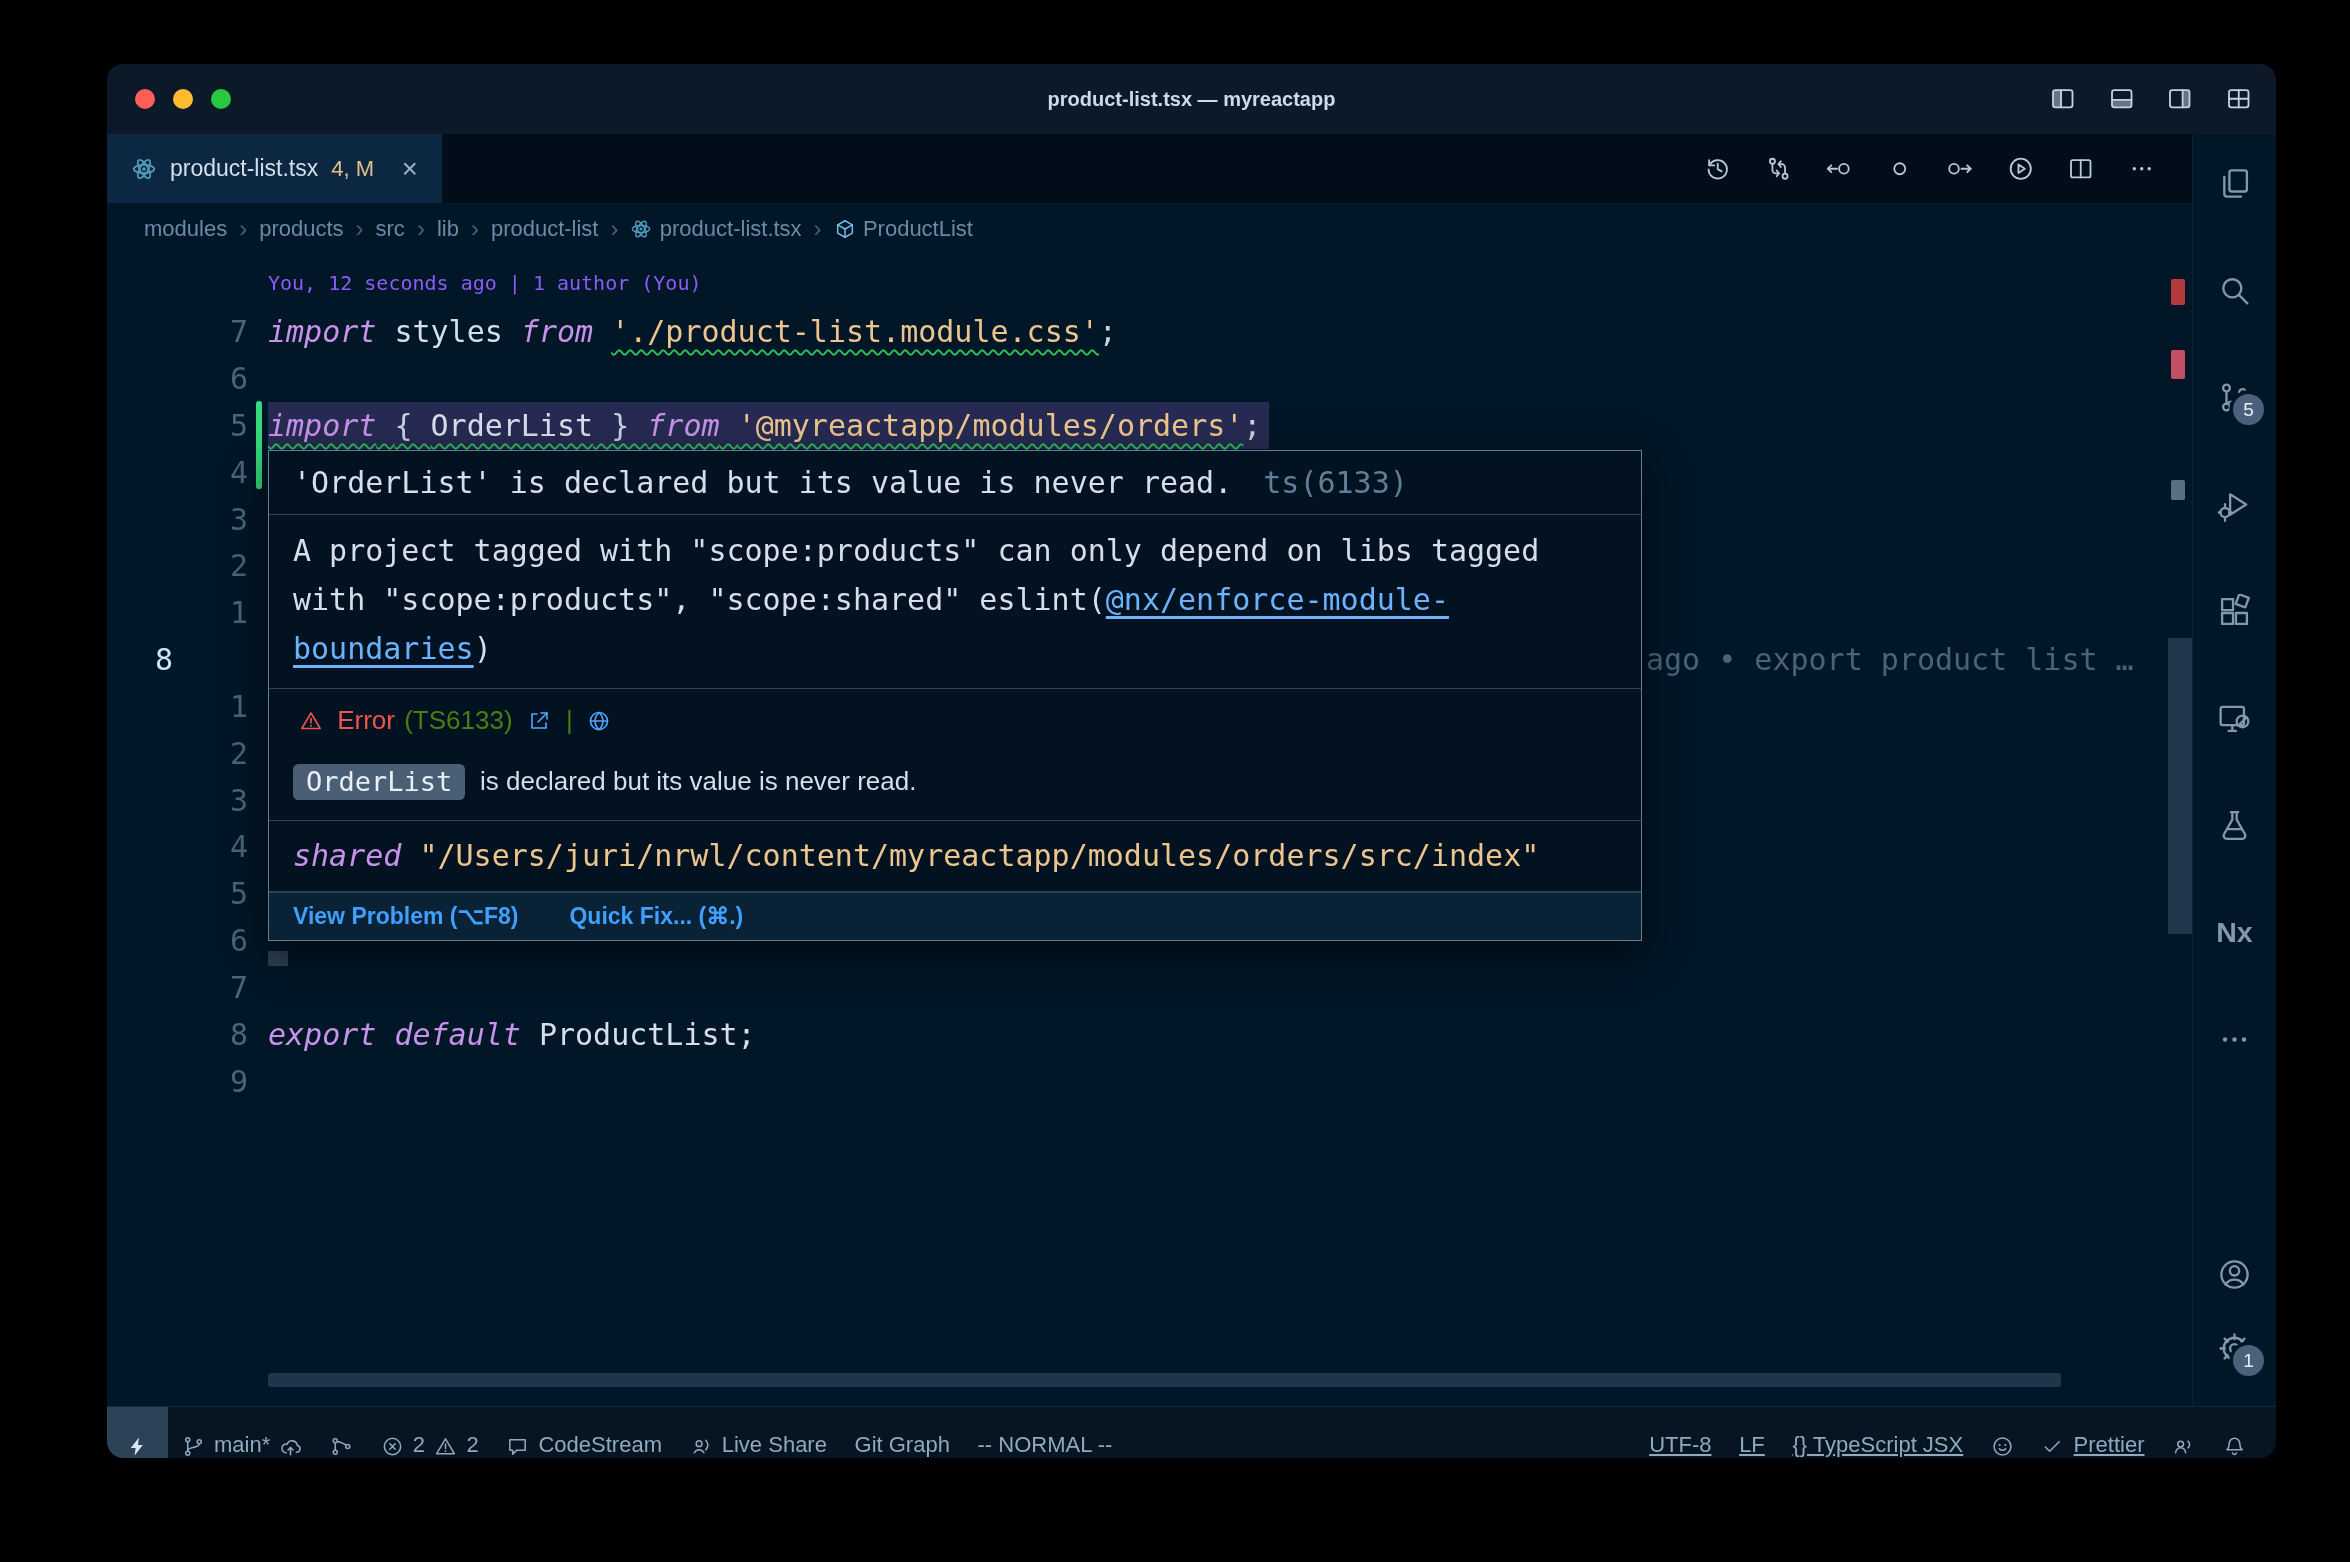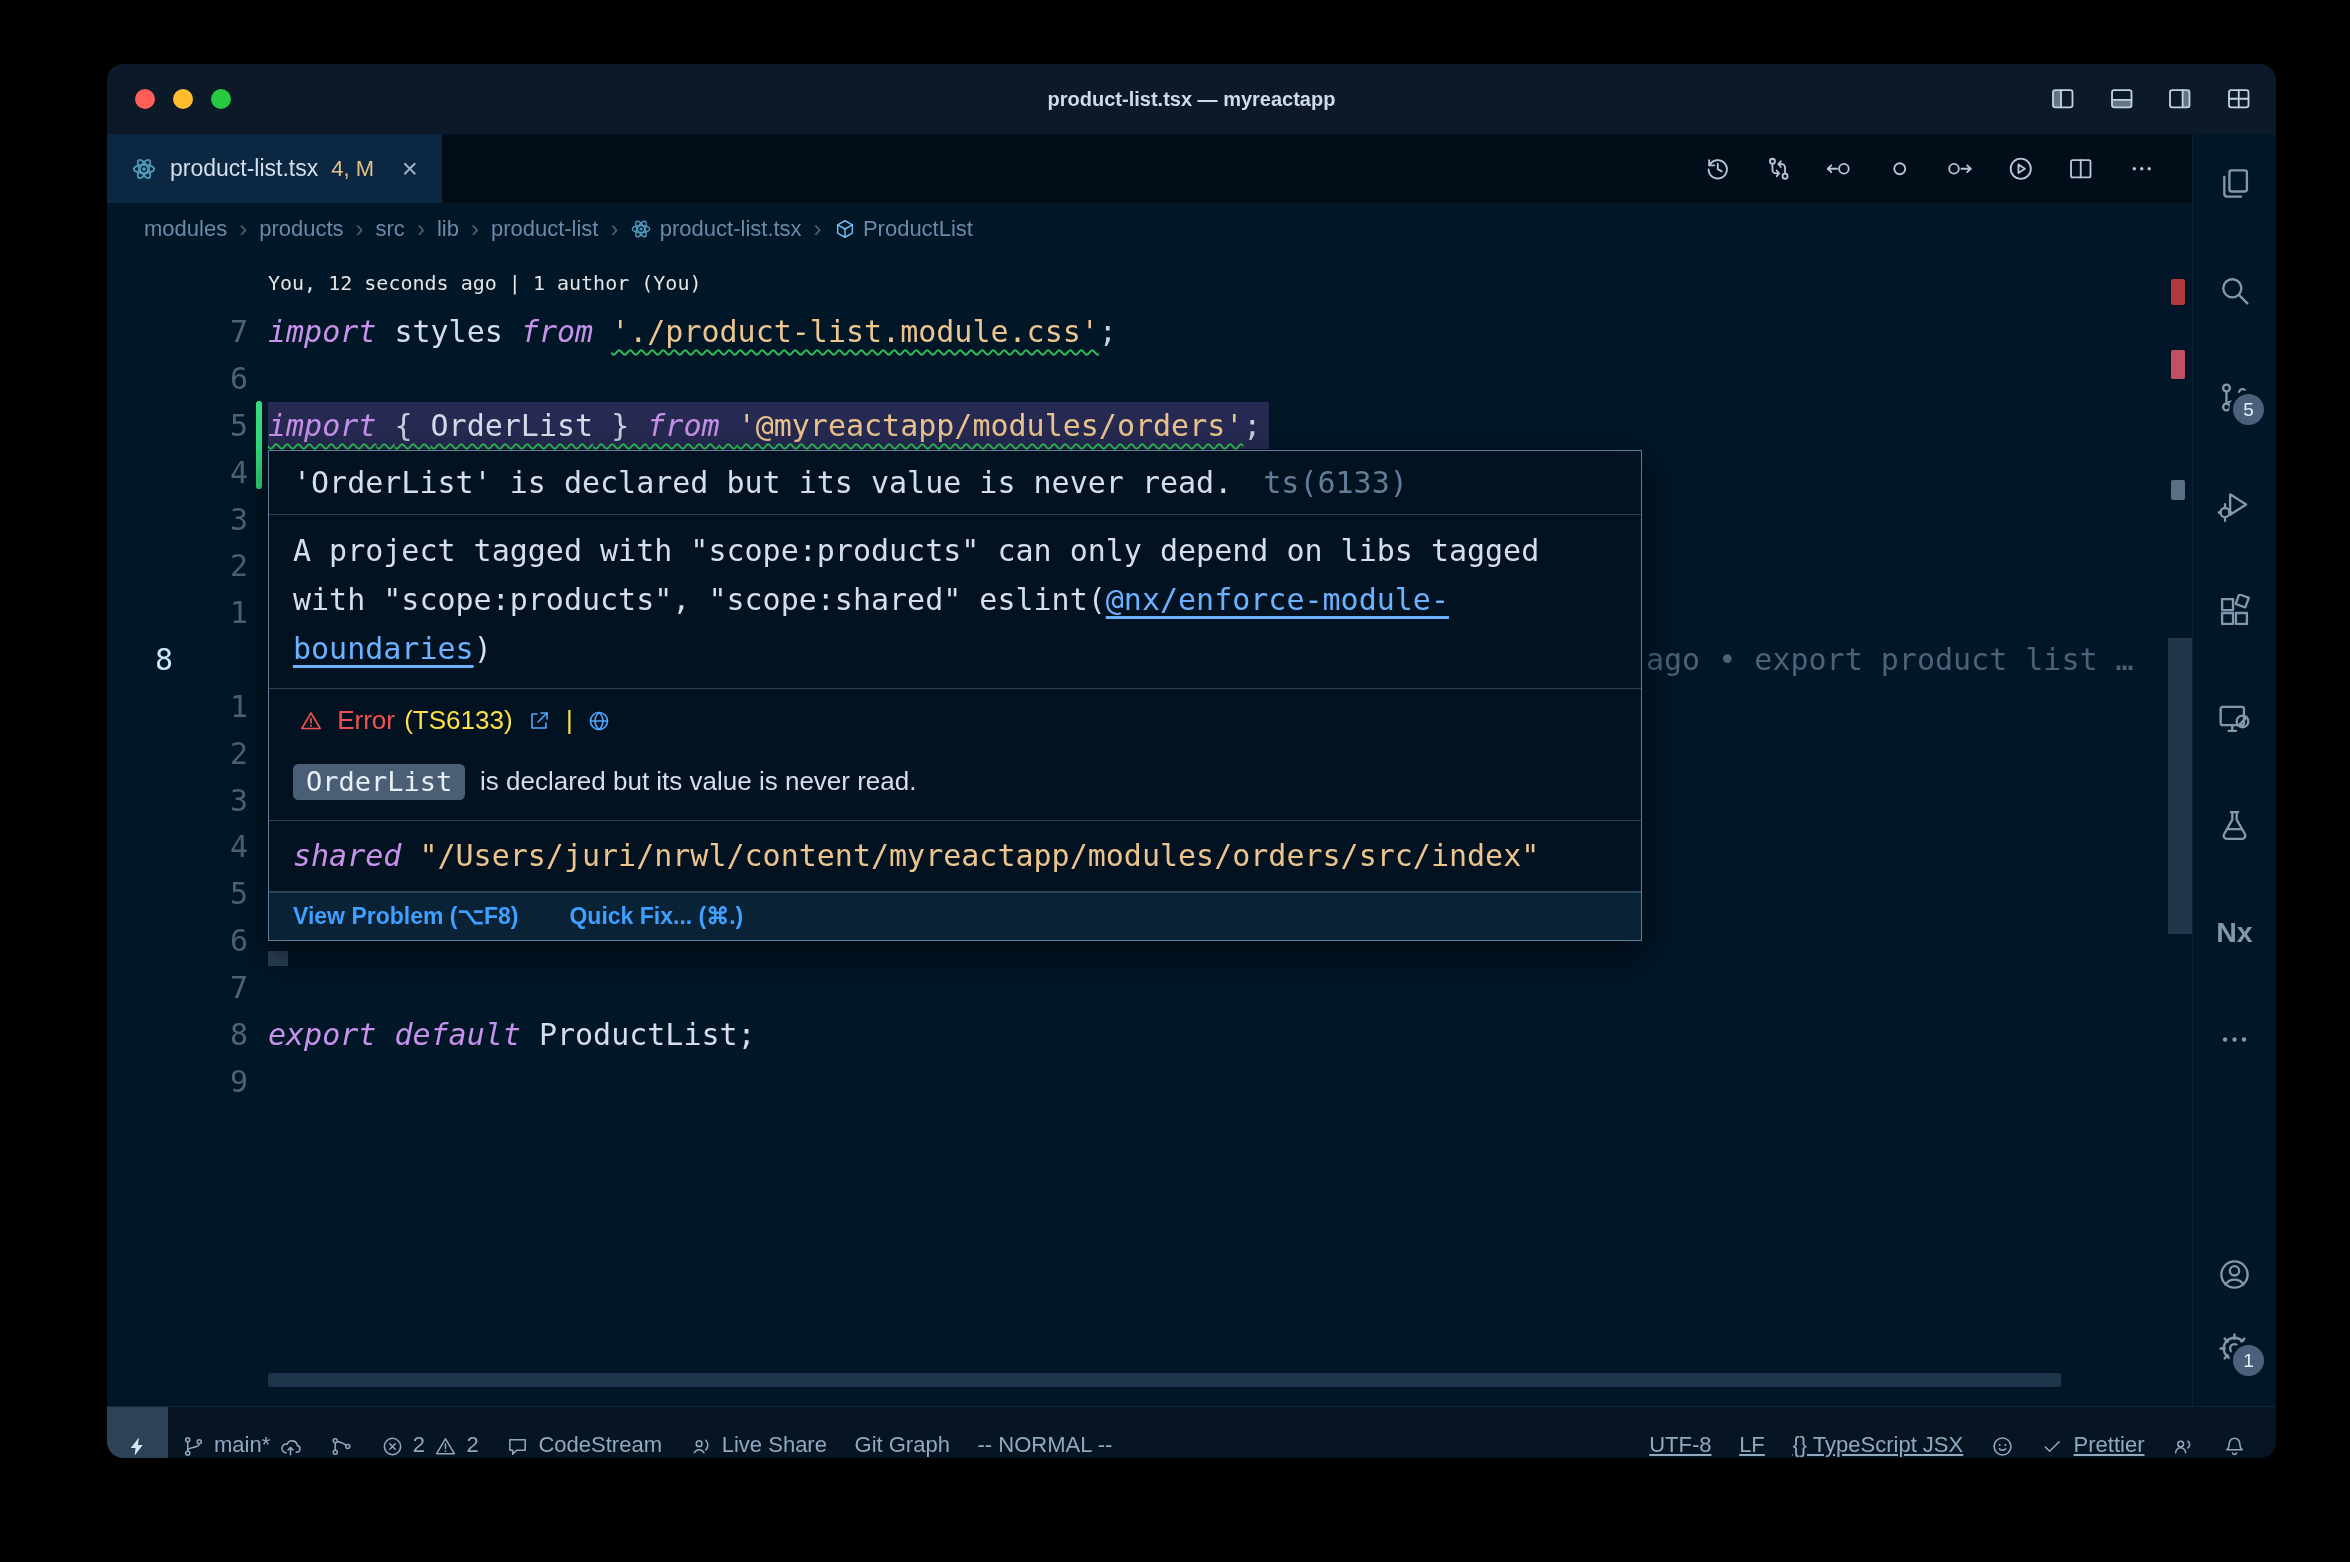--- a/index.html
+++ b/index.html
@@ -50,42 +50,42 @@
 
   .code-line { position:absolute; left:161px; right:27.5px; height:47px; line-height:47px; font-size:30px; white-space:pre; color:#d6deeb; }
   .lw { display:inline-block; padding-right:7.3px; }
   .code-line.hl .lw { background:rgba(114,84,171,.34); }
   .tok.kw { color:var(--keyword); font-style:italic; }
   .tok.str { color:var(--string); }
   .tok.fg { color:#d6deeb; }
   .tok.pun { color:#c5d4e0; }
   .tok.sq { text-decoration-line:underline; text-decoration-style:wavy; text-decoration-color:var(--squiggle); text-decoration-thickness:2.3px; text-underline-offset:7.3px; }
 
-  .blame-header { position:absolute; left:161px; top:9.2px; height:40px; line-height:40px; color:#e5e5e5; font-size:20px; }
+  .blame-header { position:absolute; left:161px; top:9.2px; height:40px; line-height:40px; color:#8b5cf6; font-size:20px; }
   .inline-blame { position:absolute; left:1539px; top:382px; height:47px; line-height:47px; color:#4a6378; font-size:30px; white-space:nowrap; overflow:hidden; right:33px; }
 
   
   .ruler { position:absolute; right:0; top:0; width:24px; height:100%; }
   .ruler-mark { position:absolute; left:2.8px; width:13.8px; border-radius:1.8px; }
   .vthumb { position:absolute; right:0; top:384px; width:24px; height:296px; background:rgba(110,140,170,.28); }
   .hscroll { position:absolute; left:161px; top:1119px; width:1793px; height:13.8px; background:rgba(100,130,160,.30); border-radius:2.8px; }
 
   
   .hover { position:absolute; left:161px; top:196px; width:1374px; background:#021220; border:1.8px solid #5f7e97;
     box-shadow:0 13px 37px rgba(0,0,0,.6); color:#d6deeb; font-size:30px; z-index:10; }
   .hv-sec { border-bottom:0.9px solid #2c4257; }
   .hv-diag { padding:13px 24px; line-height:37px; }
   .hv-diag .dim { margin-left:13px; }
   .dim { color:#627d98; }
   .hv-eslint { padding:11px 24px 14.7px; line-height:49px; overflow-wrap:anywhere; }
   .hv-link { color:#6cb2ff; text-decoration:underline; text-underline-offset:5.5px; cursor:pointer; }
   .hv-detail { padding:16.5px 24px 20px; }
   .hv-errrow { display:flex; align-items:center; gap:9.2px; font-family:"Liberation Sans",sans-serif; font-size:26px; }
   .hv-errrow .err { color:var(--error); }
-  .hv-errrow .dim { color:#fde047; }
+  .hv-errrow .dim { color:#4d7c0f; }
   .ic.red { color:var(--error); } .ic.blue { color:#4fa8ff; }
   .ic.sm { width:24px; height:24px; margin:0 5.5px; }
   .hv-chiprow { margin-top:27.5px; font-family:"Liberation Sans",sans-serif; font-size:26px; display:flex; align-items:center; gap:14.7px; }
   .chip { font-family:"DejaVu Sans Mono",monospace; font-size:27px; background:#4a5f75; color:#e9eff6; padding:2.8px 13px; border-radius:5.5px; }
   .hv-module { padding:14.7px 24px; line-height:40px; white-space:nowrap; }
   .hv-module .kw { color:var(--keyword); font-style:italic; }
   .hv-module .str { color:var(--string); }
   .hv-footer { background:#0a2236; border-top:0.9px solid #2c4257; padding:10px 24px; display:flex; gap:51px;
     font-family:"Liberation Sans",sans-serif; font-size:23px;font-weight:bold; }
   .hv-footer a { color:#3fa0ff; cursor:pointer; }

